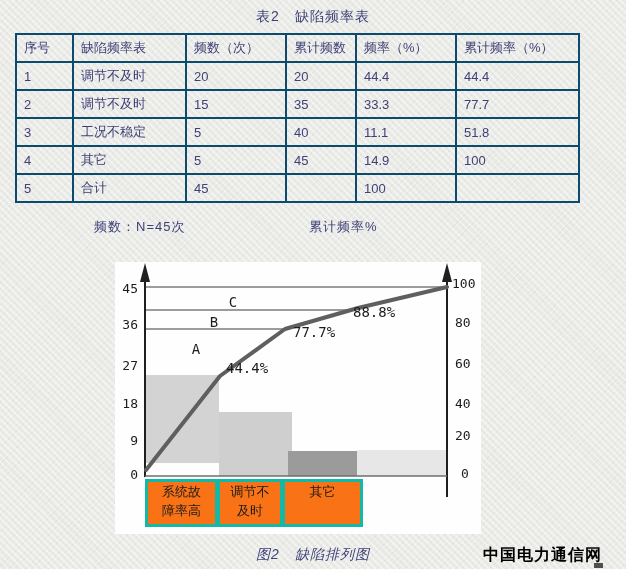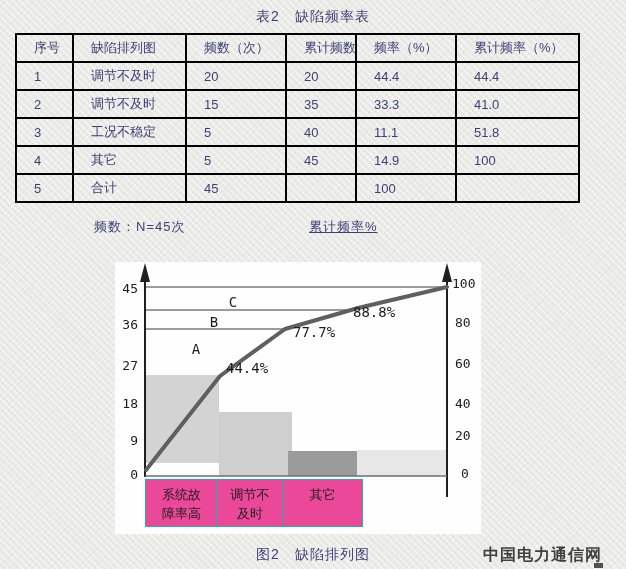--- a/index.html
+++ b/index.html
@@ -17,52 +17,51 @@
   .page-title{
     position:absolute;top:8px;left:0;width:626px;
     text-align:center;font-size:14px;letter-spacing:1px;
   }
   table.freq{
     position:absolute;left:15px;top:33px;
     width:563px;border-collapse:collapse;table-layout:fixed;
     font-size:13px;color:#3f4078;
   }
   table.freq td{
-    border:2px solid #000000;
-    height:26px;padding:0 0 0 17px;vertical-align:middle;
+    border:2px solid #0c4a6e;
+    height:26px;padding:0 0 0 7px;vertical-align:middle;
     overflow:hidden;white-space:nowrap;
   }
   .axis-caption{position:absolute;top:218px;font-size:13px;letter-spacing:1px;margin-left:16px;}
   .cap-freq{left:78px;}
-  .cap-cum{left:293px;text-decoration:underline;}
+  .cap-cum{left:293px;}
   .figure-panel{
     position:absolute;left:115px;top:262px;width:366px;height:272px;
     background:#fefefe;
   }
   svg.pareto{position:absolute;left:100px;top:255px;}
   .svg-txt{font-family:"DejaVu Sans Mono", monospace;fill:#1c1c1c;}
   .cat-row{
     position:absolute;left:145px;top:479px;width:302px;height:48px;
     display:flex;
   }
   .cat-cell{
-    box-sizing:border-box;background:#ec4899;border:1px solid #14b8a6;
+    box-sizing:border-box;background:#f97316;border:3px solid #14b8a6;
     margin-left:-1px;flex:0 0 auto;
     text-align:center;font-size:13px;line-height:19px;color:#1c1c1c;
-    padding-top:5px;
   }
   .cat-cell:first-child{margin-left:0;}
   .c1{width:73px;}.c2{width:66px;}.c3{width:74px;}.c4{width:81px;}
   .fig-caption{
     position:absolute;top:546px;left:0;width:626px;
-    text-align:center;font-size:14px;letter-spacing:1px;
+    text-align:center;font-size:14px;letter-spacing:1px;font-style:italic;
   }
   .watermark{
     position:absolute;top:545px;right:24px;
-    font-size:16px;font-weight:bold;color:#404040;letter-spacing:1px;font-family:Liberation Mono, monospace;
+    font-size:16px;font-weight:bold;color:#000000;letter-spacing:1px;font-family:Liberation Mono, monospace;
   }
   .corner-mark{
     position:absolute;left:594px;top:563px;width:9px;height:5px;
     background:#4f4f4f;
   }
 </style>
 </head>
 <body>
 
 <div class="page-title navy">表2　缺陷频率表</div>
@@ -72,41 +71,41 @@
     <col style="width:57px">
       <col style="width:113px">
       <col style="width:100px">
     <col style="width:70px">
       <col style="width:100px">
       <col style="width:123px">
   </colgroup>
   <tbody>
       <tr>
     <td>序号</td>
-    <td>缺陷排列图</td>
+    <td>缺陷频率表</td>
     <td>频数（次）</td>
     <td>累计频数</td>
     <td>频率（%）</td>
     <td>累计频率（%）</td>
   </tr>
   <tr>
     <td>1</td>
     <td>调节不及时</td>
     <td>20</td>
     <td>20</td>
     <td>44.4</td>
     <td>44.4</td>
   </tr>
   <tr>
     <td>2</td>
     <td>调节不及时</td>
     <td>15</td>
     <td>35</td>
     <td>33.3</td>
-    <td>41.0</td>
+    <td>77.7</td>
   </tr>
   <tr>
     <td>3</td>
     <td>工况不稳定</td>
     <td>5</td>
     <td>40</td>
     <td>11.1</td>
     <td>51.8</td>
   </tr>
   <tr>

